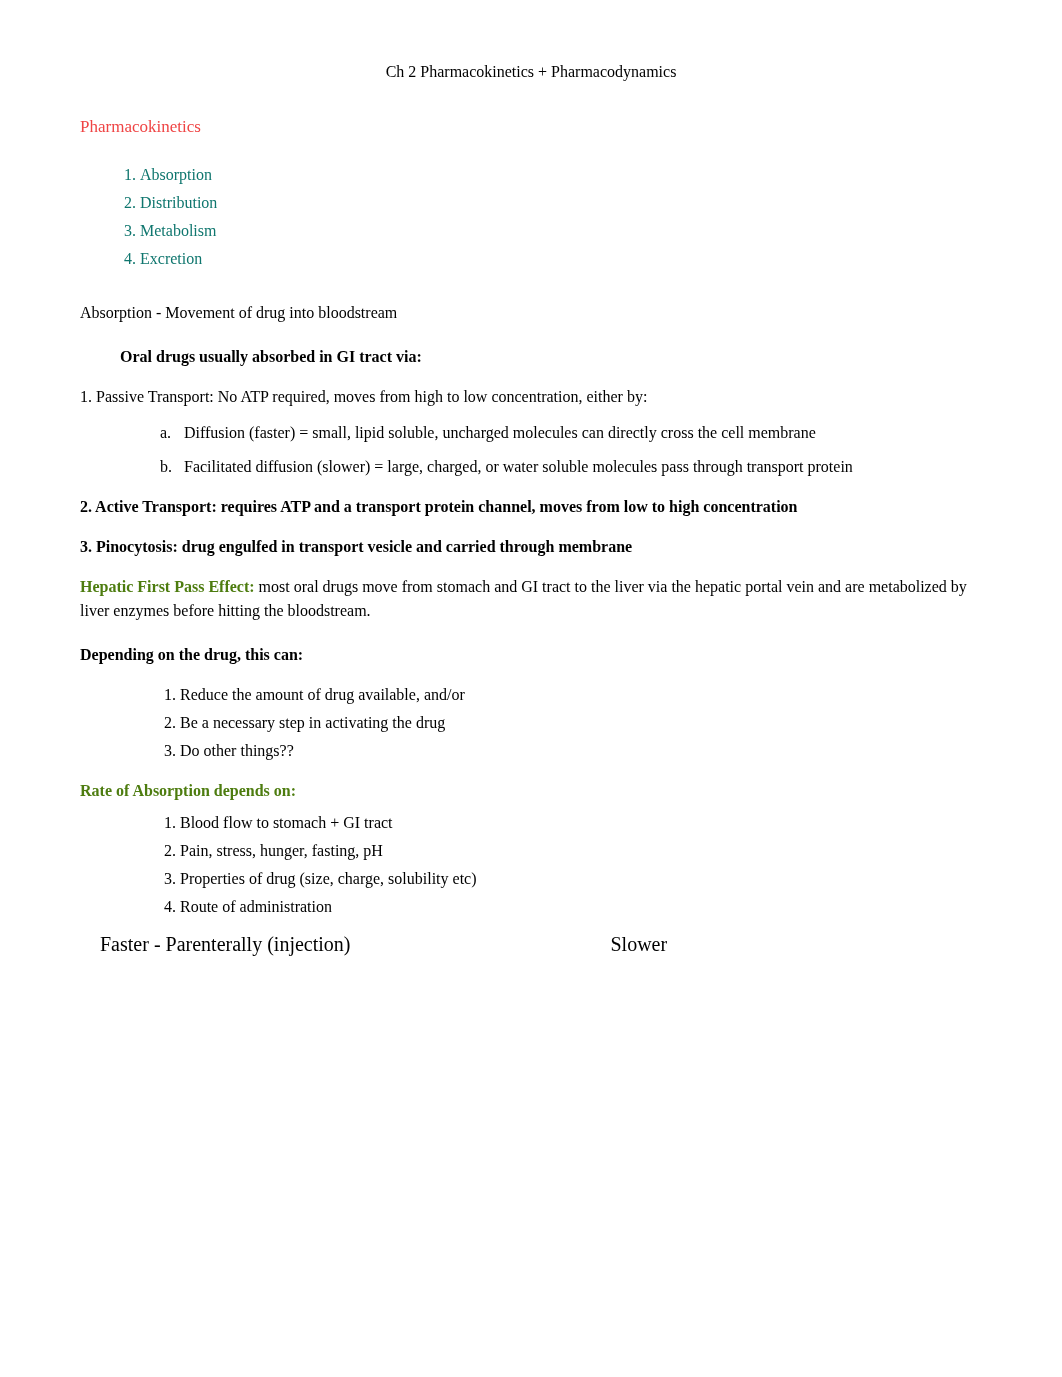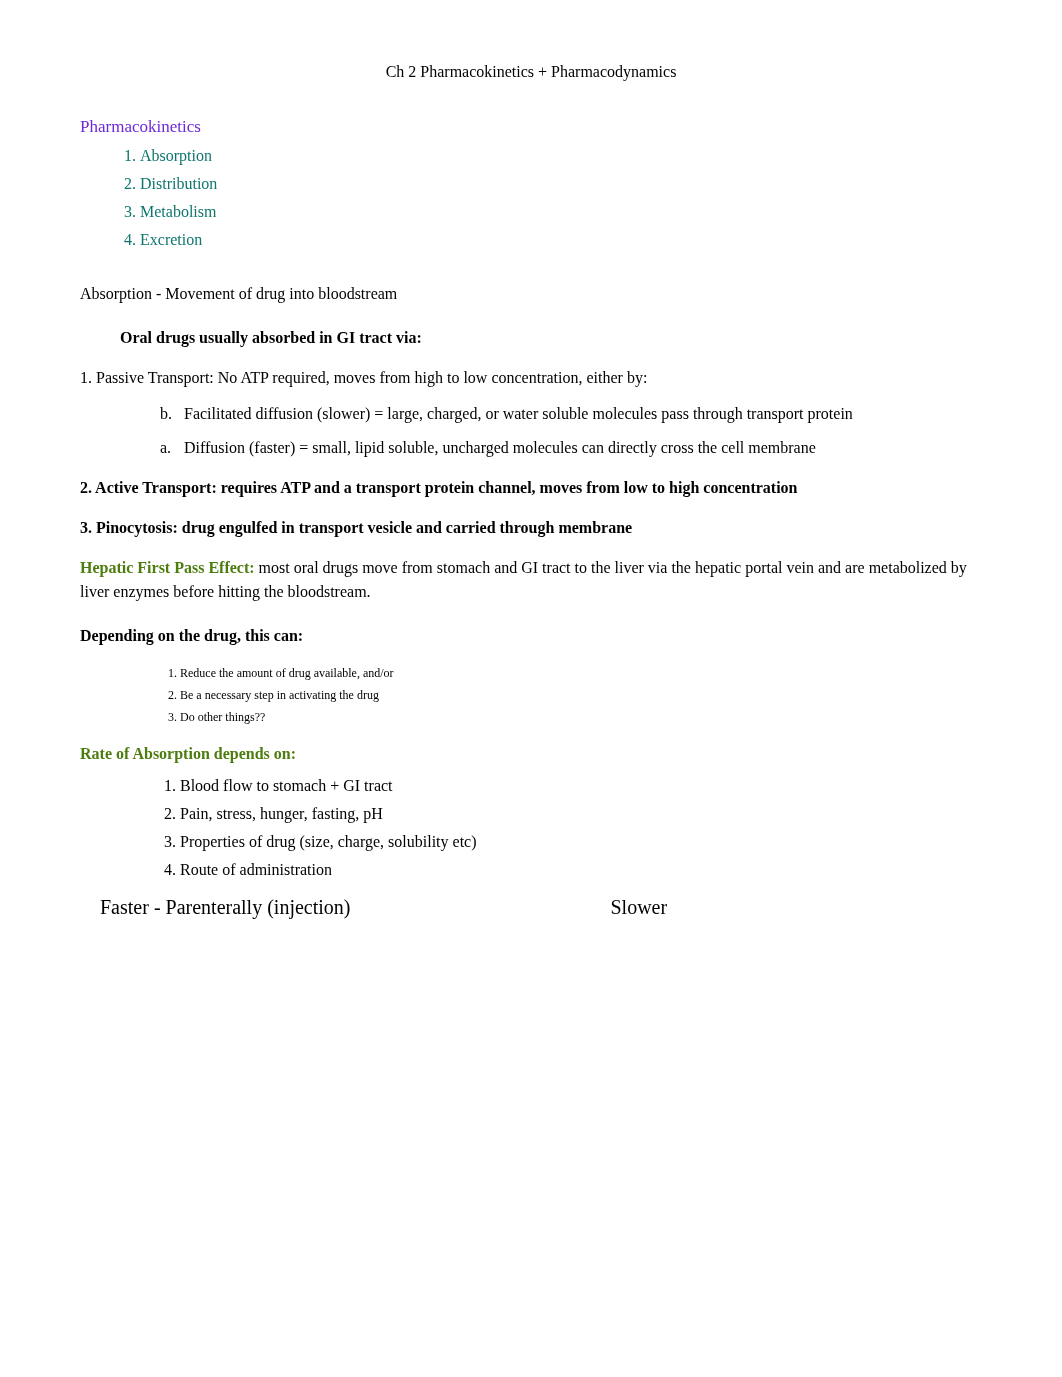--- a/index.html
+++ b/index.html
@@ -19,23 +19,23 @@
       line-height: 1.5;
     }
 
     .page-title {
       text-align: center;
       margin-bottom: 30px;
       font-size: 16px;
     }
 
     .section-heading {
-      color: #6d28d9;
+      color: #ef4444;
       font-size: 17px;
-      margin-bottom: 4px;
+      margin-bottom: 23px;
       font-family: Liberation Serif, serif;
     }
 
     .toc-list {
       list-style: decimal;
       padding-left: 60px;
       margin-bottom: 30px;
     }
 
     .toc-list li {
@@ -98,21 +98,21 @@
     }
 
     .depends-list {
       list-style: decimal;
       padding-left: 100px;
       margin-bottom: 16px;
     }
 
     .depends-list li {
       margin-bottom: 4px;
-      font-size: 12px;
+      font-size: 16px;
     }
 
     .rate-list {
       list-style: decimal;
       padding-left: 100px;
     }
 
     .rate-list li {
       margin-bottom: 4px;
       font-size: 16px;
@@ -164,26 +164,26 @@
 
 <div class="body-text indent-block">
   <span>Oral drugs usually absorbed in GI tract via:</span>
 </div>
 
 <div class="numbered-item">
   <span>1.   Passive Transport: No ATP required, moves from high to low concentration, either by:</span>
 
   <ul class="sub-list">
     <li>
+      <span class="sub-label">a.</span>
+      <span>Diffusion (faster) = small, lipid soluble, uncharged molecules can directly cross the cell membrane</span>
+    </li>
+    <li>
       <span class="sub-label">b.</span>
       <span>Facilitated diffusion (slower) = large, charged, or water soluble molecules pass through transport protein</span>
-    </li>
-    <li>
-      <span class="sub-label">a.</span>
-      <span>Diffusion (faster) = small, lipid soluble, uncharged molecules can directly cross the cell membrane</span>
     </li>
   </ul>
 </div>
 
 <div class="body-text">
   <span>2. Active Transport: requires ATP and a transport protein channel, moves from low to high concentration</span>
 </div>
 
 <div class="body-text">
   <span>3. Pinocytosis: drug engulfed in transport vesicle and carried through membrane</span>

